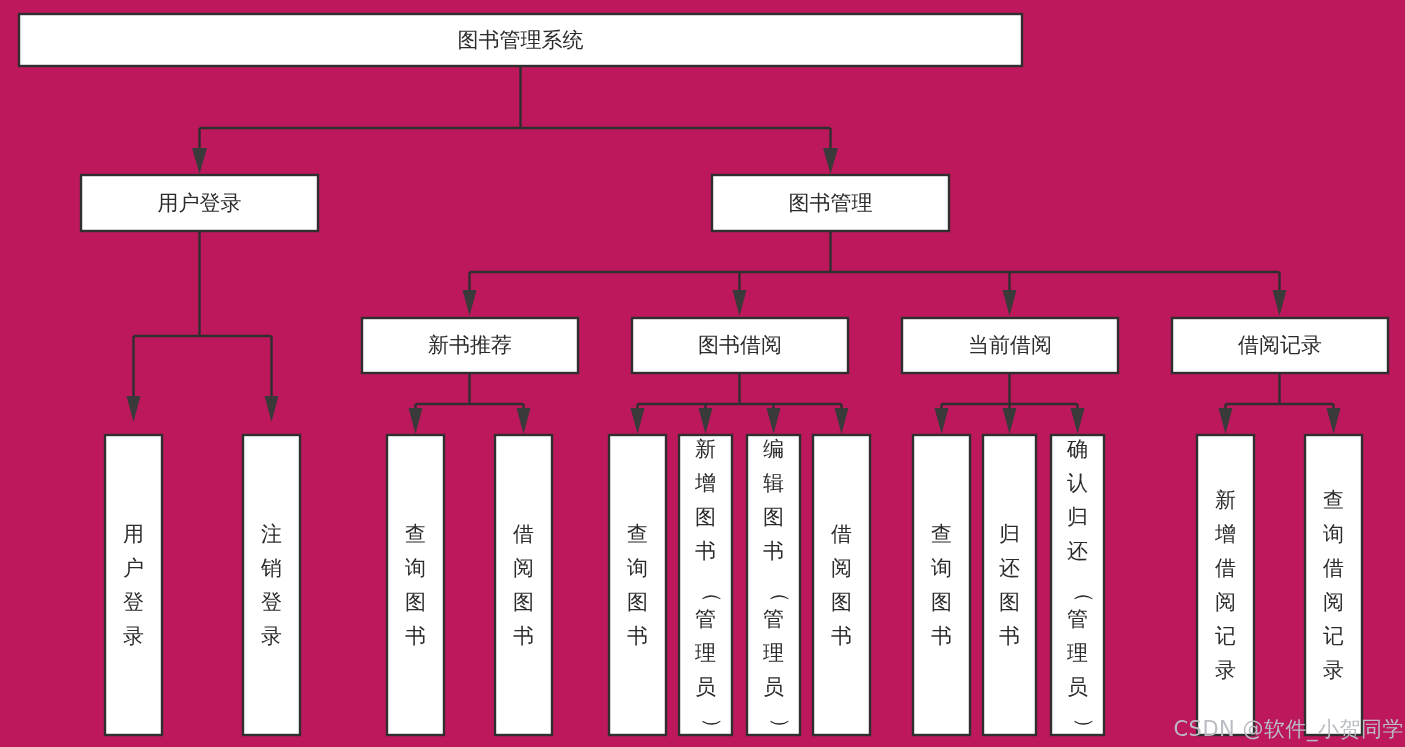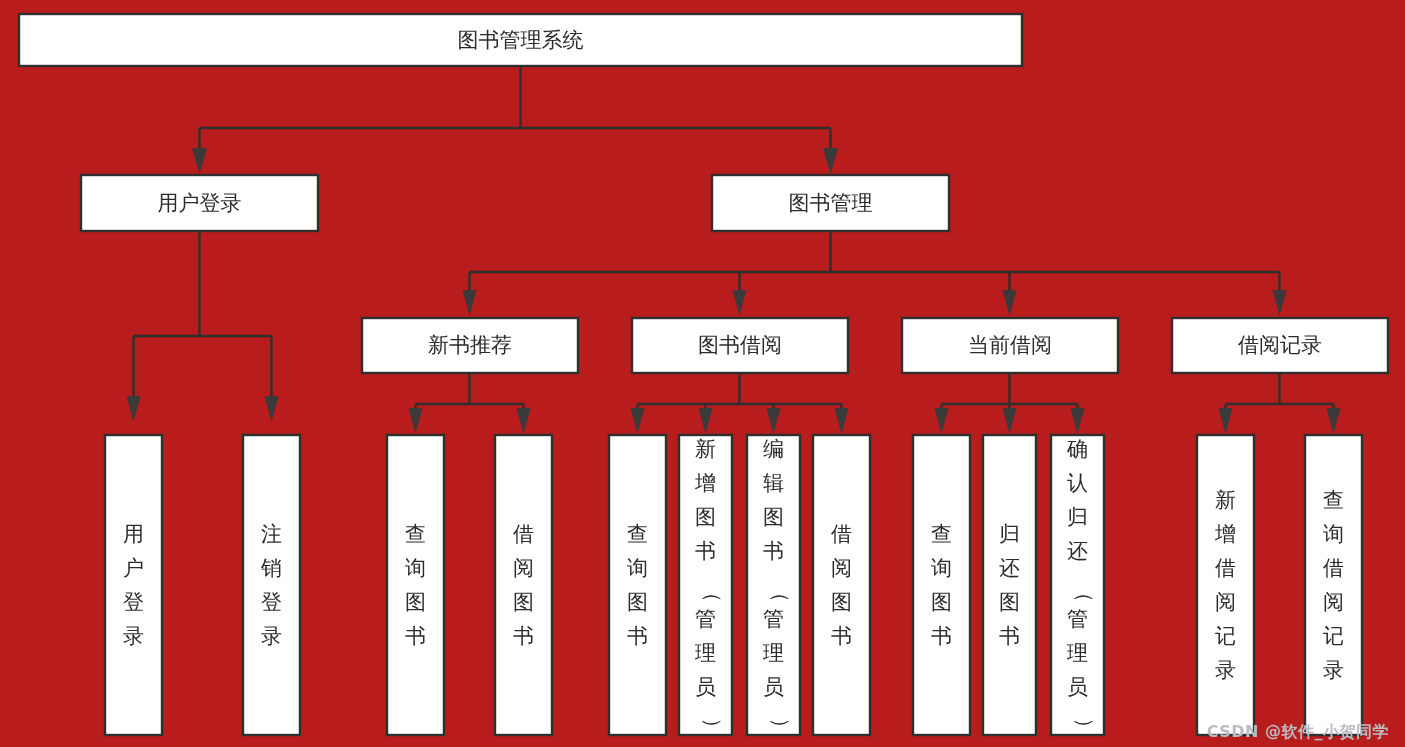--- a/index.html
+++ b/index.html
@@ -11,21 +11,21 @@
     width: 1405px;
     height: 747px;
     font-family: "DejaVu Sans", "Liberation Sans", sans-serif;
     overflow: hidden;
     position: relative;
   }
   #diagram-root {
     position: relative;
     width: 1405px;
     height: 747px;
-    background: #b91c1c;
+    background: #be185d;
   }
   svg.canvas {
     position: absolute;
     left: 0;
     top: 0;
     width: 1405px;
     height: 747px;
   }
   .node-box {
     fill: #ffffff;
@@ -50,29 +50,28 @@
     dominant-baseline: middle;
   }
   .node-label-v text {
     fill: #2b2b2b;
     font-family: "DejaVu Sans", "Liberation Sans", sans-serif;
     font-size: 21px;
     text-anchor: middle;
   }
   .watermark {
     position: absolute;
-    right: 16px;
+    right: 1px;
     bottom: 4px;
     color: #b9bcc2;
-    font-size: 16px;
+    font-size: 21px;
     font-family: "DejaVu Sans", "Liberation Sans", sans-serif;
     letter-spacing: 0.5px;
     white-space: nowrap;
     user-select: none;
-    font-weight: bold;
   }
 </style>
 </head>
 <body>
 
 <div id="diagram-root">
 
   <svg class="canvas" viewBox="0 0 1405 747" xmlns="http://www.w3.org/2000/svg">
 
     <g>

